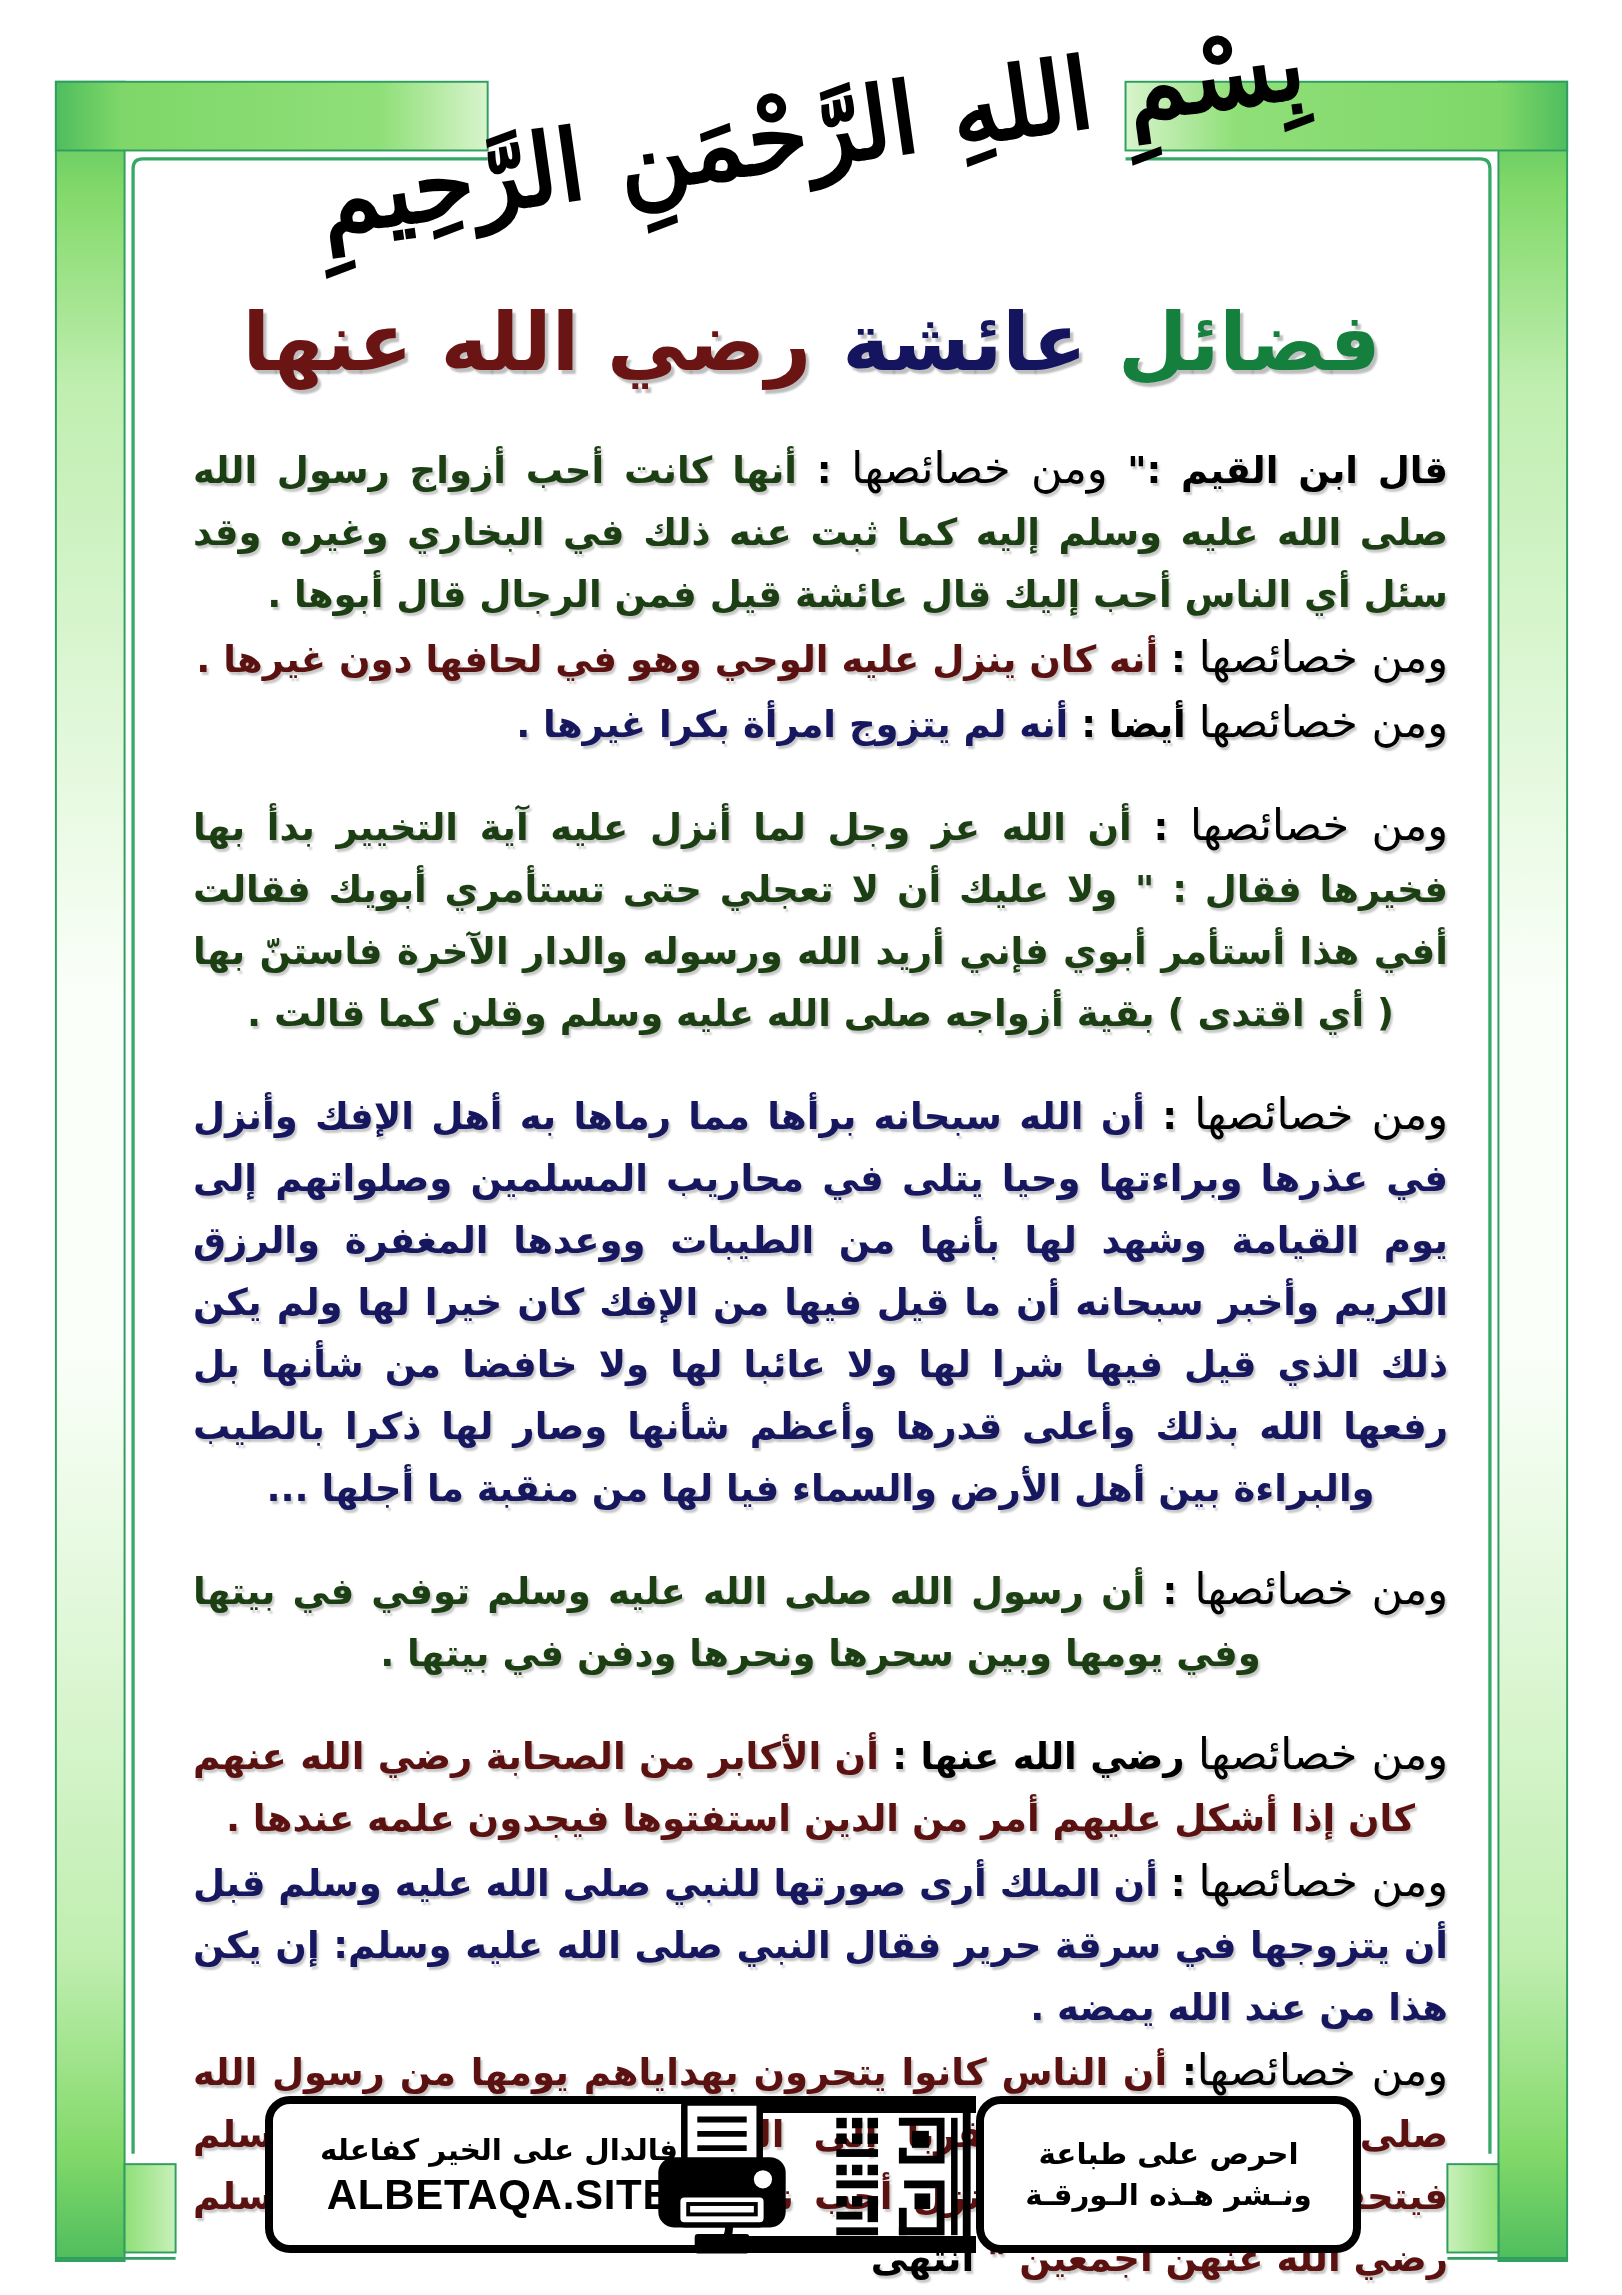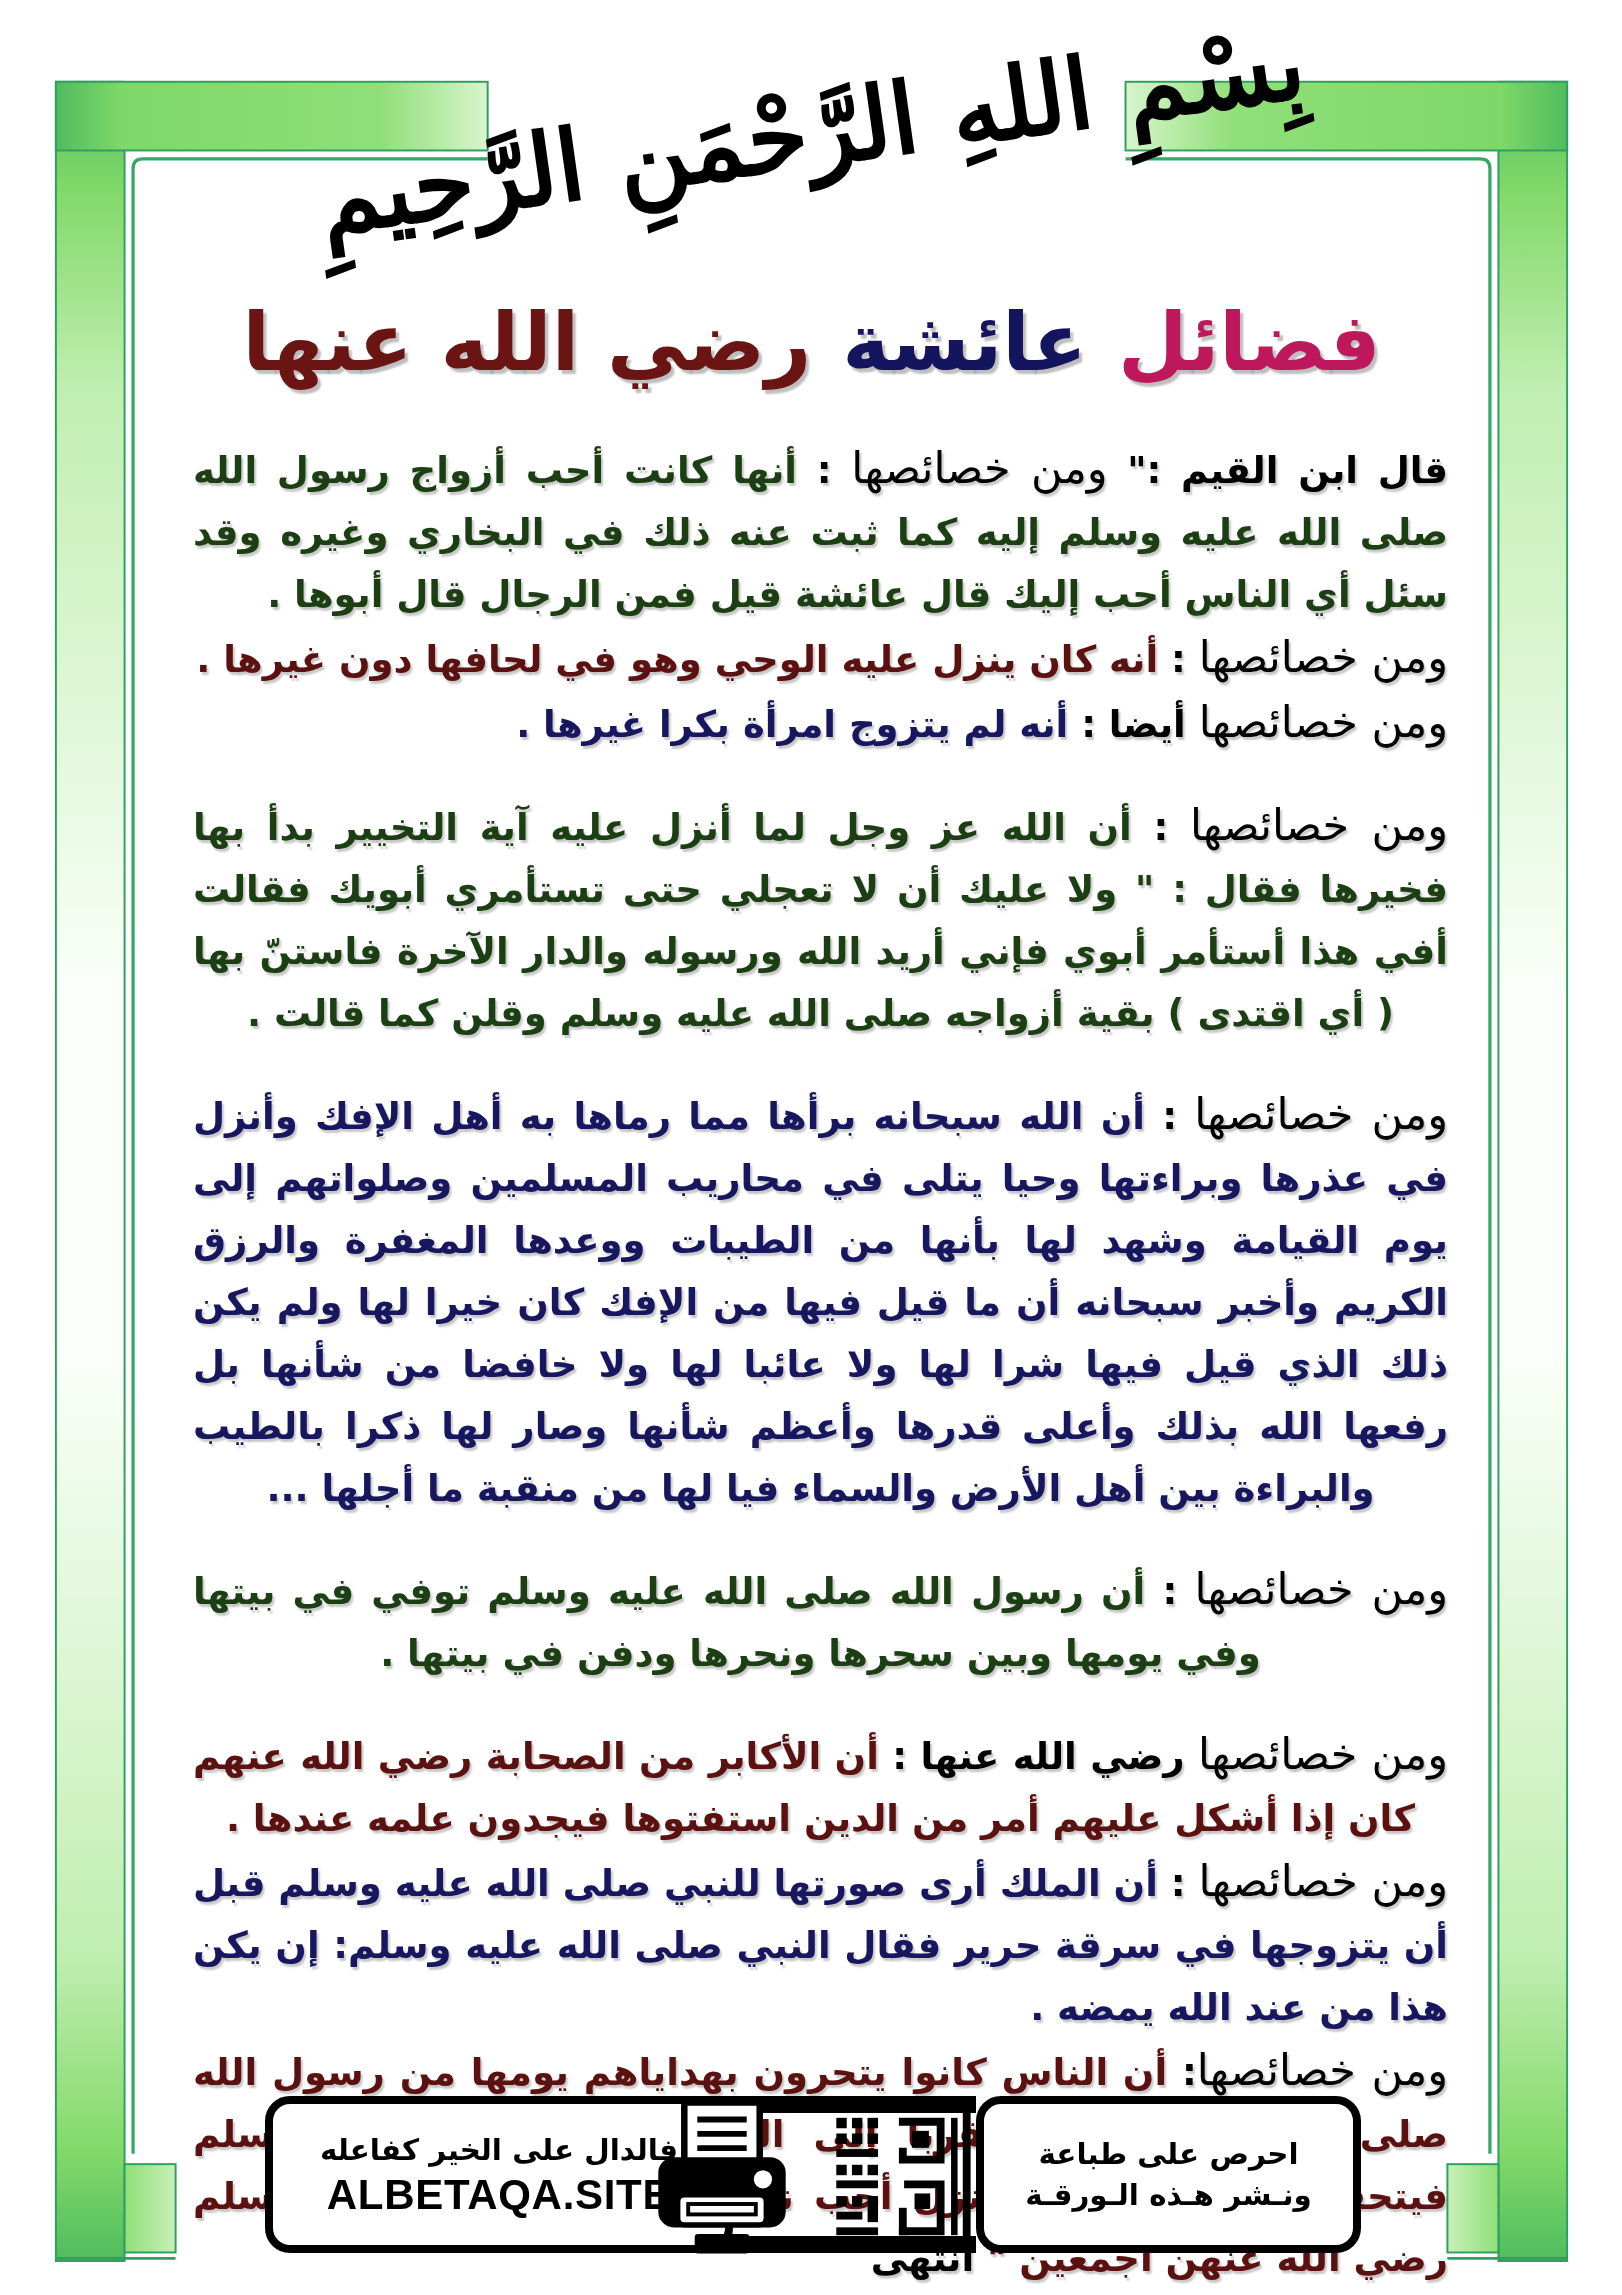--- a/index.html
+++ b/index.html
@@ -108,21 +108,21 @@
   <path d="M745,243 H218 Q203,243 203,258 V3292" fill="none" stroke="#35a866" stroke-width="5"></path>
   <path d="M1720,243 H2262 Q2277,243 2277,258 V3292" fill="none" stroke="#35a866" stroke-width="5"></path>
 
   <path d="M85,3452 H268" stroke="#2f9e60" stroke-width="4"></path>
   <path d="M2212,3452 H2395" stroke="#2f9e60" stroke-width="4"></path>
 </svg>
 
 <div id="basmala" class="abs">بِسْمِ اللهِ الرَّحْمَنِ الرَّحِيمِ</div>
 
 <div id="title" class="abs">
-  <span style="color: #be185d;">فضائل</span>
+  <span style="color: #15803d;">فضائل</span>
   <span style="color: rgb(20, 20, 95);">عائشة</span>
   <span style="color: rgb(107, 20, 20);">رضي الله عنها</span>
 </div>
 
 <div id="content" class="abs">
     <p class="para last-right"><span style="color: rgb(0, 0, 0);">قال ابن القيم :" </span><span class="hdr" style="color: rgb(0, 0, 0);">ومن خصائصها</span><span style="color: rgb(0, 0, 0);"> : </span><span style="color: rgb(27, 62, 18);">أنها كانت أحب أزواج رسول الله صلى الله عليه وسلم إليه كما ثبت عنه ذلك في البخاري وغيره وقد سئل أي الناس أحب إليك قال عائشة قيل فمن الرجال قال أبوها .</span></p>
     <p class="para last-right"><span class="hdr" style="color: rgb(0, 0, 0);">ومن خصائصها</span><span style="color: rgb(0, 0, 0);"> : </span><span style="color: rgb(92, 17, 17);">أنه كان ينزل عليه الوحي وهو في لحافها دون غيرها .</span></p>
     <p class="para last-right"><span class="hdr" style="color: rgb(0, 0, 0);">ومن خصائصها</span><span style="color: rgb(0, 0, 0);"> أيضا : </span><span style="color: rgb(22, 23, 94);">أنه لم يتزوج امرأة بكرا غيرها .</span></p>
     <p class="para last-center"><span class="hdr" style="color: rgb(0, 0, 0);">ومن خصائصها</span><span style="color: rgb(0, 0, 0);"> : </span><span style="color: rgb(27, 62, 18);">أن الله عز وجل لما أنزل عليه آية التخيير بدأ بها فخيرها فقال : " ولا عليك أن لا تعجلي حتى تستأمري أبويك فقالت أفي هذا أستأمر أبوي فإني أريد الله ورسوله والدار الآخرة فاستنّ بها ( أي اقتدى ) بقية أزواجه صلى الله عليه وسلم وقلن كما قالت .</span></p>
     <p class="para last-center"><span class="hdr" style="color: rgb(0, 0, 0);">ومن خصائصها</span><span style="color: rgb(0, 0, 0);"> : </span><span style="color: rgb(22, 23, 94);">أن الله سبحانه برأها مما رماها به أهل الإفك وأنزل في عذرها وبراءتها وحيا يتلى في محاريب المسلمين وصلواتهم إلى يوم القيامة وشهد لها بأنها من الطيبات ووعدها المغفرة والرزق الكريم وأخبر سبحانه أن ما قيل فيها من الإفك كان خيرا لها ولم يكن ذلك الذي قيل فيها شرا لها ولا عائبا لها ولا خافضا من شأنها بل رفعها الله بذلك وأعلى قدرها وأعظم شأنها وصار لها ذكرا بالطيب والبراءة بين أهل الأرض والسماء فيا لها من منقبة ما أجلها ...</span></p>

